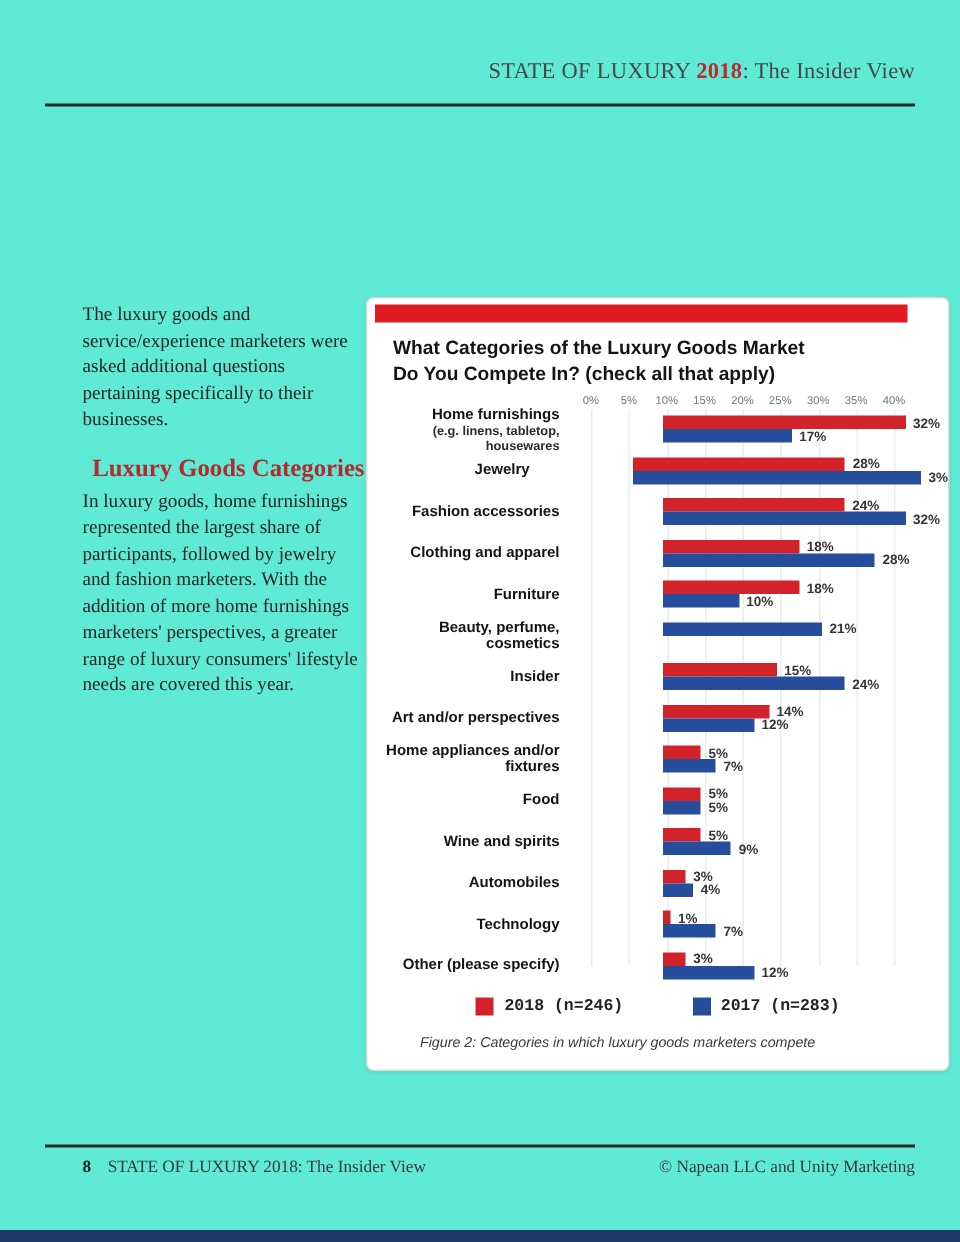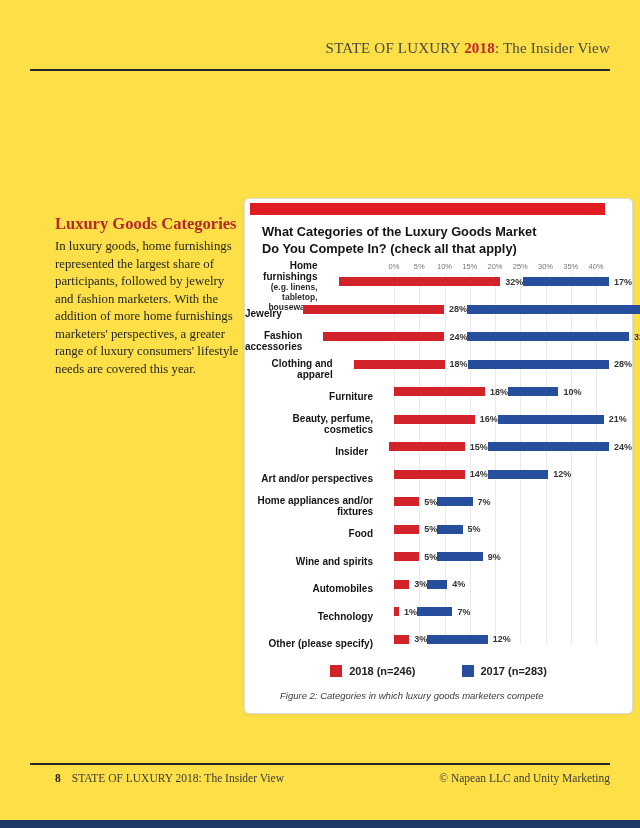--- a/index.html
+++ b/index.html
@@ -1,56 +1,56 @@
 <!DOCTYPE html>
 <html><head>
 <meta charset="utf-8">
 <style>
   html,body{margin:0;padding:0;background:#ffffff;}
-  .page{position:relative;width:640px;height:828px;background:#fde047;overflow:hidden;
+  .page{position:relative;width:640px;height:828px;background:#5eead4;overflow:hidden;
         font-family:"Liberation Serif",serif;}
 
   
   .report-header{position:absolute;top:40px;right:30px;font-size:15px;color:#474747;
                  letter-spacing:.2px;white-space:nowrap;}
   .report-header .year{color:#c0272d;font-weight:bold;}
   .rule{position:absolute;left:30px;width:580px;height:2px;background:#262626;}
   .rule.header-rule{top:69px;}
   .rule.footer-rule{top:763px;}
 
   
   .article-title{position:absolute;left:55px;top:144px;width:565px;
                  font-size:21.5px;line-height:1.24;font-weight:700;color:#b2292e;}
   .left-col{position:absolute;left:55px;top:201px;width:188px;color:#252525;}
   .left-col p{margin:0;font-size:12.8px;line-height:17.5px;}
-  .section-heading{margin:13px 0 4px 0;font-size:16.5px;font-weight:700;color:#b2292e;}
+  .section-heading{margin:13px 0 4px 0;font-size:16.5px;font-weight:700;color:#b2292e;text-align:right;}
 
   
   .figure-card{position:absolute;left:244px;top:198px;width:389px;height:516px;
                box-sizing:border-box;background:#fff;border:1px solid #dcdcdc;border-radius:5px;
                box-shadow:0 1px 3px rgba(0,0,0,.07);
                font-family:"Liberation Sans",sans-serif;}
   .accent-band{margin:4px 0 0 5px;width:355px;height:12px;background:#e01b22;}
   .fig-heading{margin:9px 14px 0 17px;font-size:12.8px;line-height:16.5px;font-weight:bold;color:#141414;}
   .plot{margin-top:4px;position:relative;}
   .ticks{position:relative;height:13px;font-size:7.5px;color:#757575;}
   .ticks span{position:absolute;top:1px;transform:translateX(-50%);}
   .rows{position:relative;margin-top:3px;}
   .grid{position:absolute;left:149px;top:-4px;bottom:9px;width:204px;z-index:0;}
   .grid i{position:absolute;top:0;bottom:0;width:1px;background:#ebebeb;}
   .bar-row{display:flex;height:18px;margin-bottom:9.5px;position:relative;z-index:1;}
   .cat-label{width:149px;box-sizing:border-box;padding-right:21px;text-align:right;
              align-self:center;font-size:10px;line-height:11px;font-weight:bold;color:#141414;}
   .cat-label .sub{display:block;font-weight:bold;font-size:8.5px;line-height:10px;color:#2a2a2a;}
-  .bar-pair{flex:1;display:flex;}
+  .bar-pair{flex:1;display:flex;flex-direction:column;margin-left:48px;}
   .bar-line{display:flex;align-items:center;height:9px;}
   .bar{height:9px;}
   .val{margin-left:5px;font-size:9px;font-weight:bold;color:#353535;white-space:nowrap;}
 
-  .legend{display:flex;justify-content:center;gap:46px;margin-top:12px;}
+  .legend{display:flex;justify-content:center;gap:46px;margin-top:12px;font-family:Liberation Mono, monospace;}
   .legend-item{display:flex;align-items:center;gap:7px;font-size:11px;font-weight:bold;color:#222;}
   .swatch{width:12px;height:12px;display:inline-block;}
   .fig-caption{margin:13px 10px 0 35px;font-size:9.5px;color:#3a3a3a;font-style:italic;}
 
   
   .footer-row{position:absolute;left:55px;right:30px;top:772px;display:flex;
               justify-content:space-between;font-size:11.5px;color:#3a3a3a;}
   .footer-left{display:flex;gap:11px;align-items:baseline;}
   .page-number{font-weight:bold;color:#222;}
   .bottom-band{position:absolute;left:0;bottom:0;width:640px;height:8px;background:#1d3a66;}
@@ -58,20 +58,21 @@
 </head>
 <body>
 
 <div class="page">
 
   <div class="report-header"><span>STATE OF LUXURY </span><span class="year">2018</span><span>: The Insider View</span></div>
   <div class="rule header-rule"></div>
 
 
   <div class="left-col">
+    <p>The luxury goods and service/experience marketers were asked additional questions pertaining specifically to their businesses.</p>
     <div class="section-heading">Luxury Goods Categories</div>
     <p>In luxury goods, home furnishings represented the largest share of participants, followed by jewelry and fashion marketers. With the addition of more home furnishings marketers' perspectives, a greater range of luxury consumers' lifestyle needs are covered this year.</p>
   </div>
 
   <div class="figure-card">
     <div class="accent-band"></div>
     <div class="fig-heading">
       <span style="display:block">What Categories of the Luxury Goods Market</span>
       <span style="display:block">Do You Compete In? (check all that apply)</span>
     </div>
@@ -161,24 +162,20 @@
               <div class="bar-line">
                 <div class="bar" style="width: 50.5px; background: rgb(39, 78, 157);"></div>
                 <span class="val">10%</span>
               </div>
             </div>
           </div>
           <div class="bar-row">
             <div class="cat-label">Beauty, perfume, cosmetics</div>
             <div class="bar-pair">
               <div class="bar-line">
-                <div class="bar" style="width: 80.8px; background: rgb(210, 35, 42);"></div>
-                <span class="val">16%</span>
-              </div>
-              <div class="bar-line">
                 <div class="bar" style="width: 106.05px; background: rgb(39, 78, 157);"></div>
                 <span class="val">21%</span>
               </div>
             </div>
           </div>
           <div class="bar-row">
             <div class="cat-label">Insider</div>
             <div class="bar-pair">
               <div class="bar-line">
                 <div class="bar" style="width: 75.75px; background: rgb(210, 35, 42);"></div>

